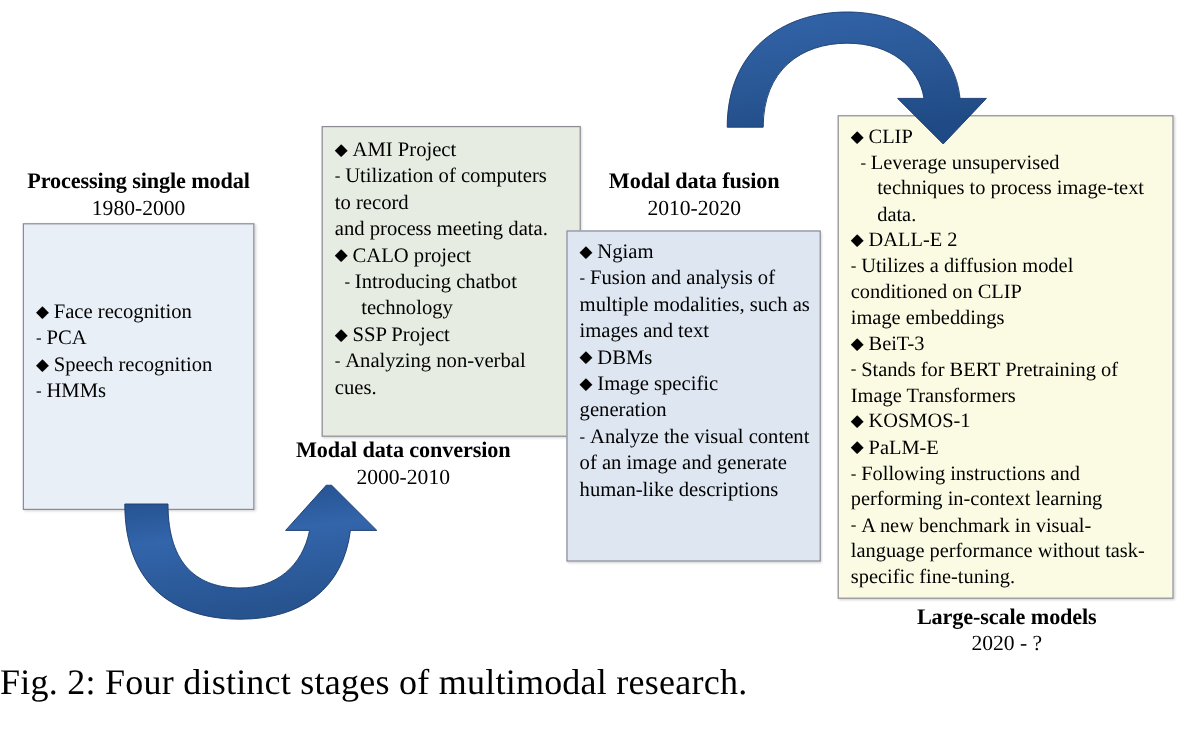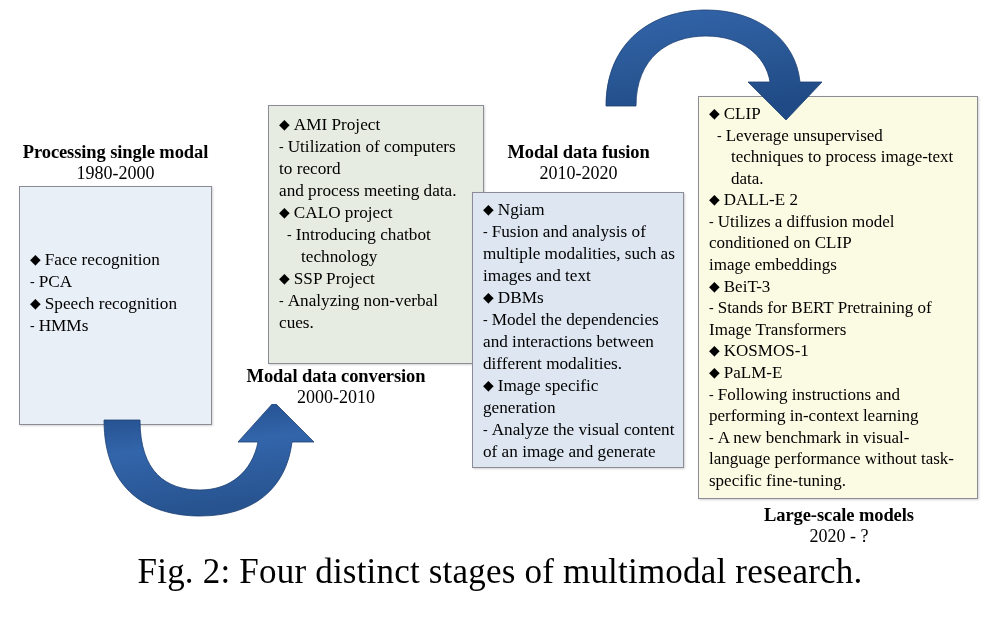--- a/index.html
+++ b/index.html
@@ -104,22 +104,22 @@
   }
   #arrow-lower { left: 96px;  top: 404px; width: 260px; height: 122px; }
   #arrow-upper { left: 600px; top: 2px;   width: 248px; height: 118px; }
 
   
   #fig-caption {
     position: absolute;
     left: 0;
     top: 552px;
     width: 1000px;
-    text-align: center;
-    font-size: 35px;
+    text-align: left;
+    font-size: 30px;
     letter-spacing: 0.2px;
     white-space: nowrap;
   }
 </style>
 </head>
 <body>
 
 <div id="figure">
 
   <div class="stage-caption" id="cap-single">
@@ -153,23 +153,20 @@
   <div class="stage-caption" id="cap-fusion">
     <span class="title">Modal data fusion</span>
     <span class="years">2010-2020</span>
   </div>
   <div class="stage-box" id="box-fusion">
     <div class="entry head"><span class="bullet-mark">◆</span><span>Ngiam</span></div>
     <div class="entry sub"><span class="bullet-mark">-</span><span>Fusion and analysis of
 multiple modalities, such as
 images and text</span></div>
     <div class="entry head"><span class="bullet-mark">◆</span><span>DBMs</span></div>
-    <div class="entry sub"><span class="bullet-mark">-</span><span>Model the dependencies
-and interactions between
-different modalities.</span></div>
     <div class="entry head"><span class="bullet-mark">◆</span><span>Image specific generation</span></div>
     <div class="entry sub"><span class="bullet-mark">-</span><span>Analyze the visual content
 of an image and generate
 human-like descriptions</span></div>
   </div>
 
   <div class="stage-box" id="box-large">
     <div class="entry head"><span class="bullet-mark">◆</span><span>CLIP</span></div>
     <div class="entry sub-indent"><span class="bullet-mark">-</span><span>Leverage unsupervised
 techniques to process image-text

